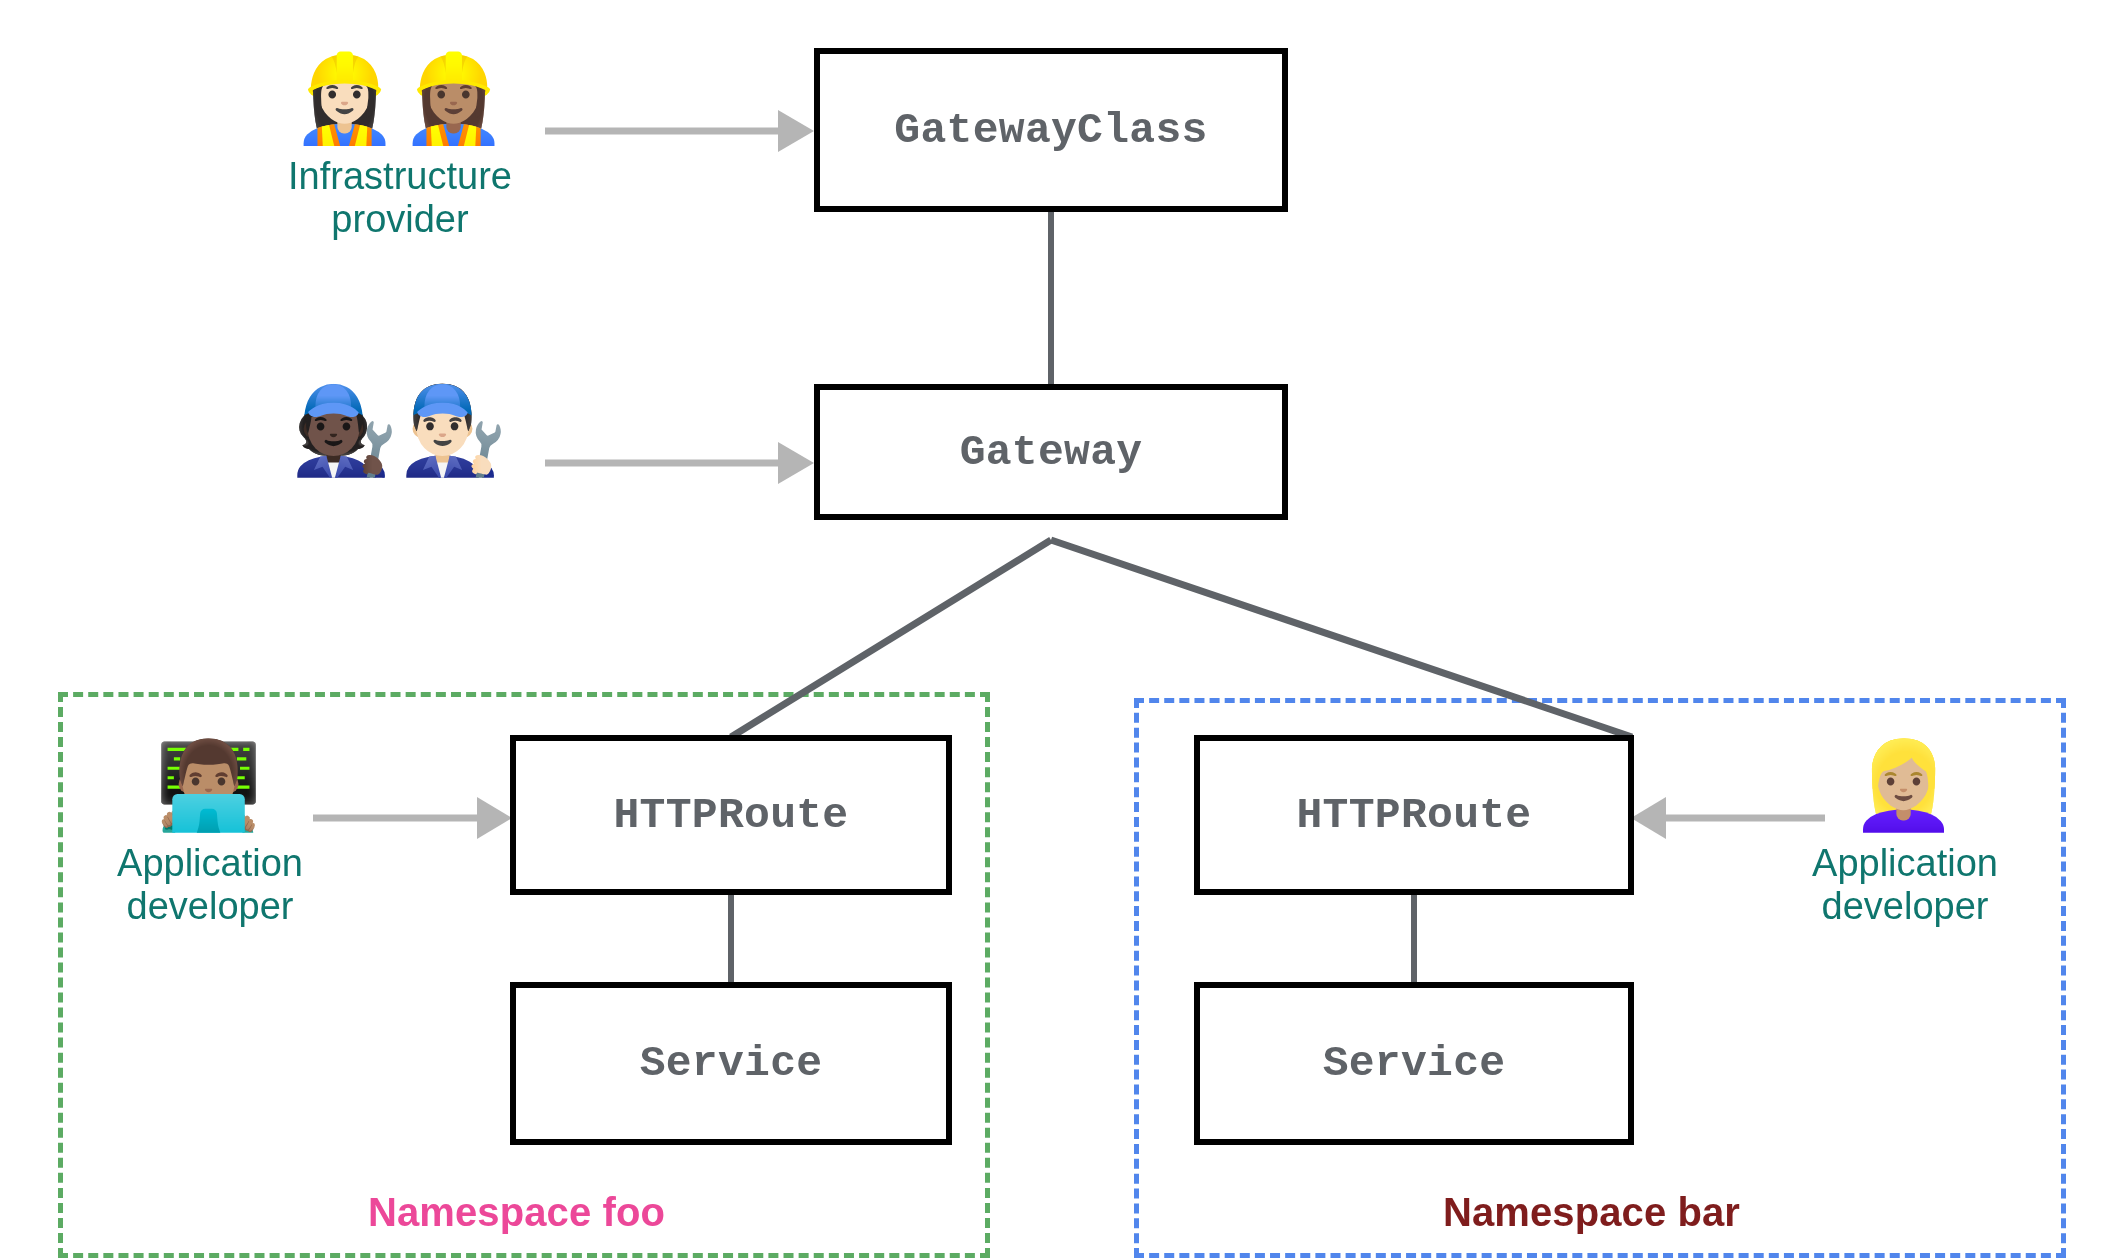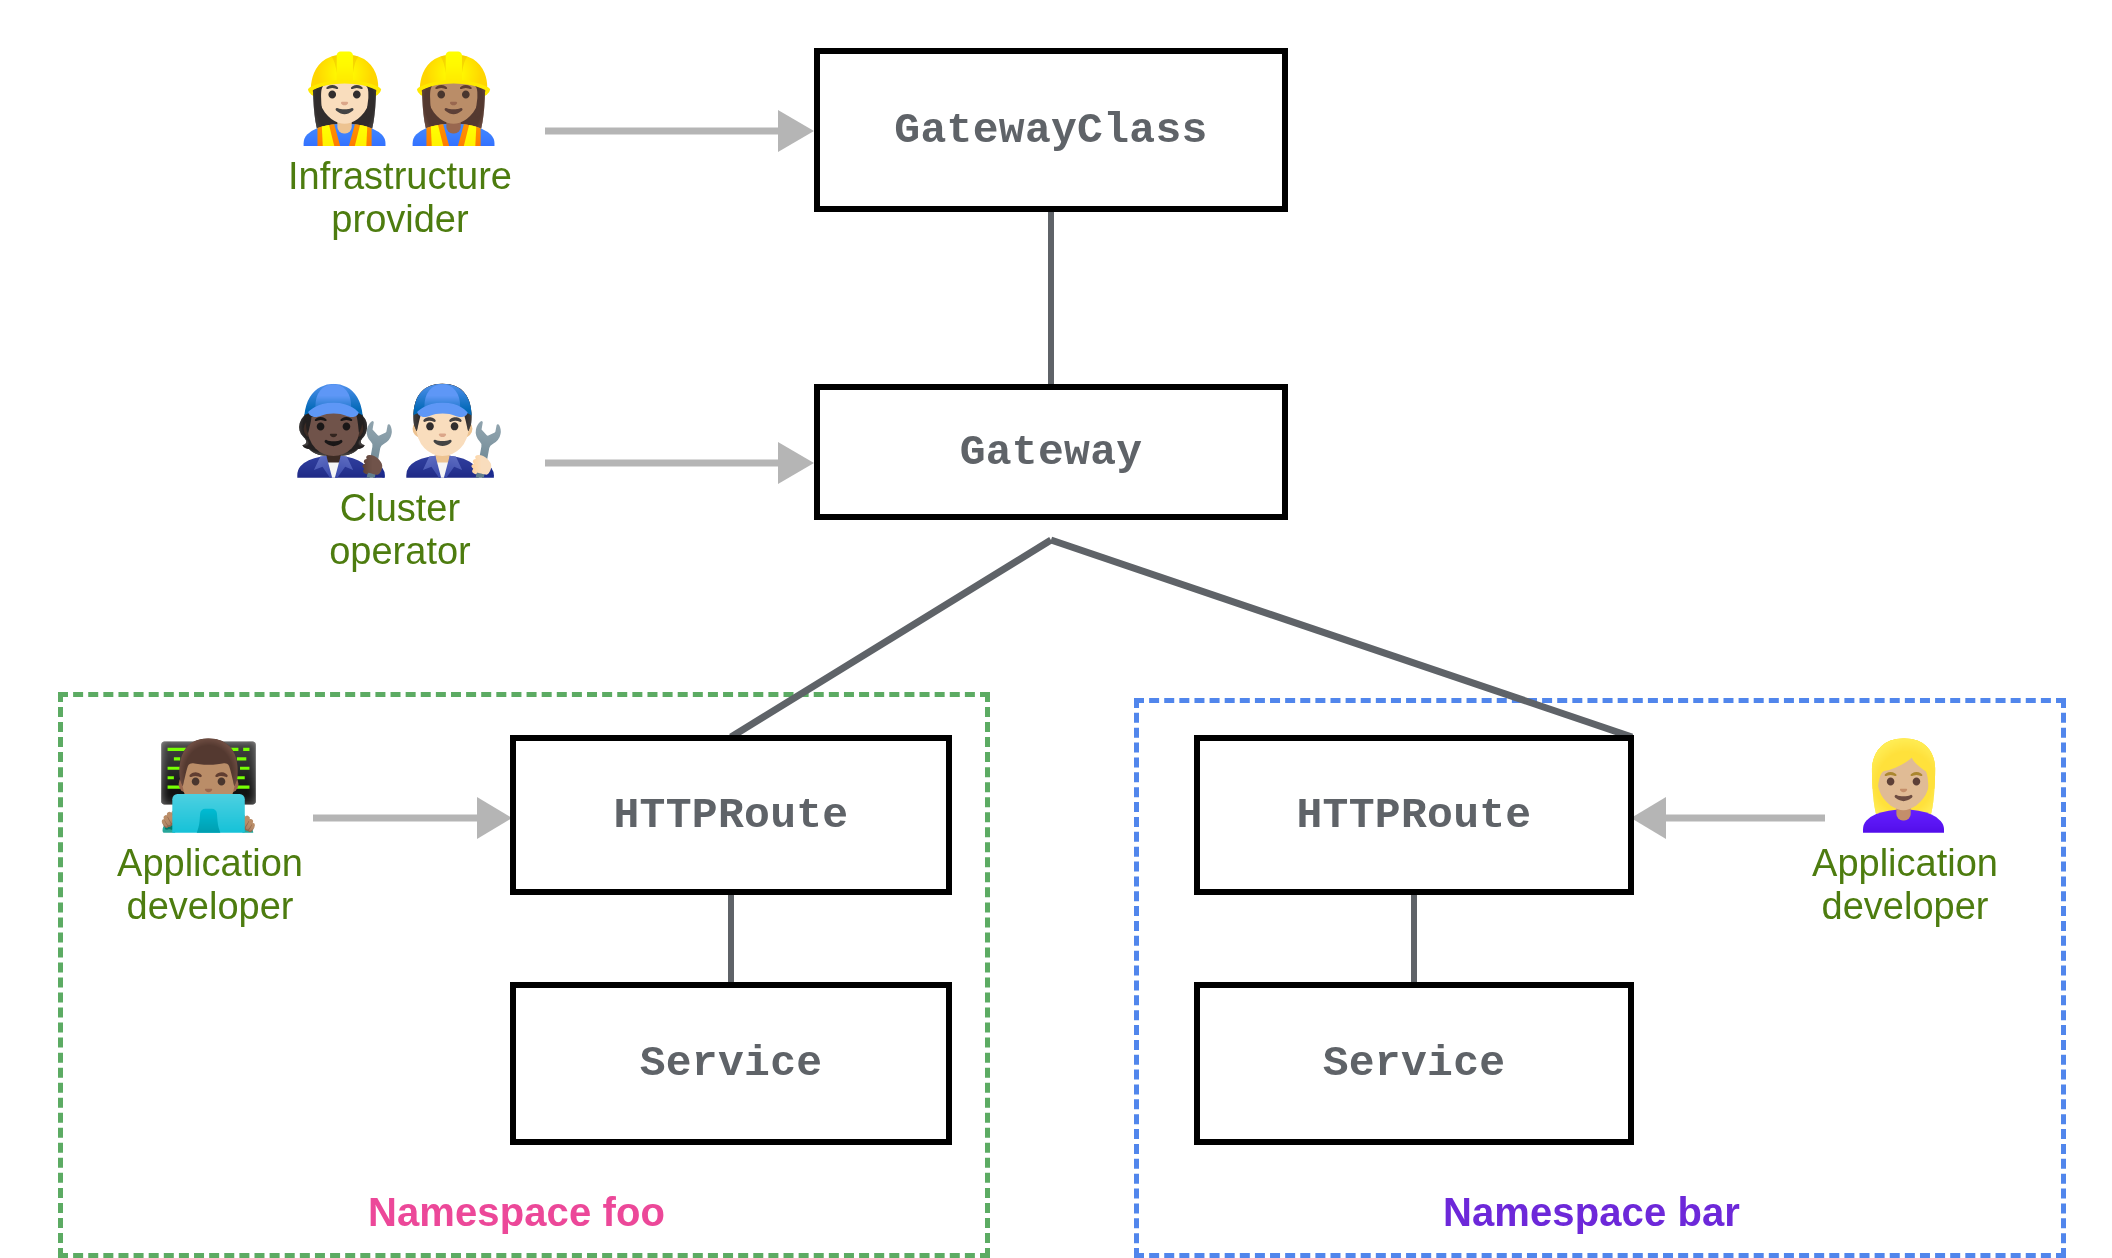--- a/index.html
+++ b/index.html
@@ -73,21 +73,21 @@
   }
   .persona-emoji {
     font-size: 86px;
     line-height: 1.0;
     white-space: nowrap;
     letter-spacing: 2px;
     font-family: "DejaVu Sans", sans-serif;
   }
   .persona-label {
     margin-top: 14px;
-    color: #4d7c0f;
+    color: #0f766e;
     font-size: 38px;
     line-height: 1.14;
     font-weight: normal;
     white-space: pre-line;
   }
 </style>
 </head>
 <body>
 
 <div id="stage">
@@ -156,33 +156,31 @@
   </div>
 
   <div class="persona" style="left:255px; top:55px; width:290px;">
     <span class="persona-emoji">👷🏻‍♀️👷🏽‍♀️</span>
     <span class="persona-label">Infrastructure
 provider</span>
   </div>
 
   <div class="persona" style="left:255px; top:387px; width:290px;">
     <span class="persona-emoji">🧑🏿‍🔧👨🏻‍🔧</span>
-    <span class="persona-label">Cluster
-operator</span>
   </div>
 
   <div class="persona" style="left:95px; top:742px; width:230px;">
     <span class="persona-emoji">👨🏽‍💻</span>
     <span class="persona-label">Application
 developer</span>
   </div>
 
   <div class="persona" style="left:1790px; top:742px; width:230px;">
     <span class="persona-emoji">👱🏼‍♀️</span>
     <span class="persona-label">Application
 developer</span>
   </div>
 
   <div class="ns-label" style="left:368px; top:1190px; color:#ec4899;">Namespace foo</div>
 
-  <div class="ns-label" style="left:1443px; top:1190px; color:#6d28d9;">Namespace bar</div>
+  <div class="ns-label" style="left:1443px; top:1190px; color:#7f1d1d;">Namespace bar</div>
 
 </div>
 
 </body></html>

